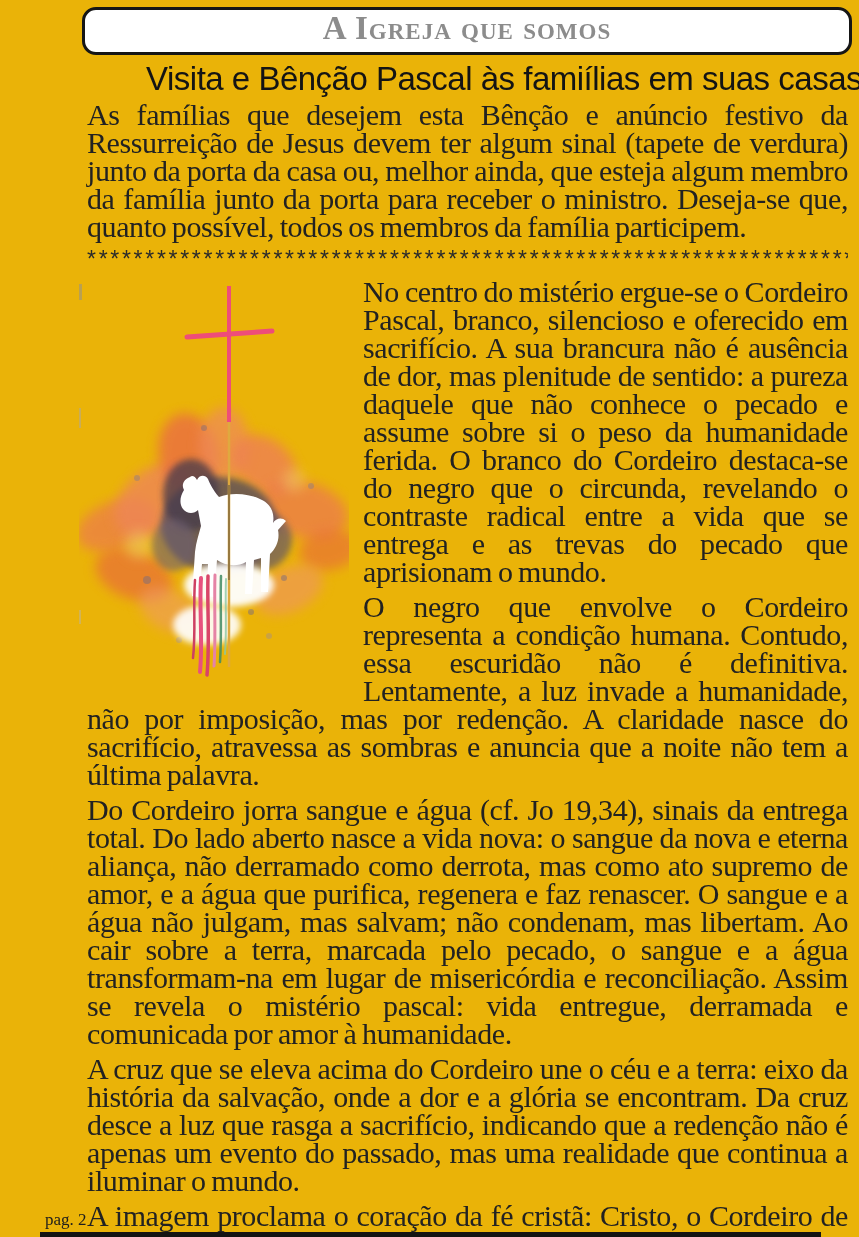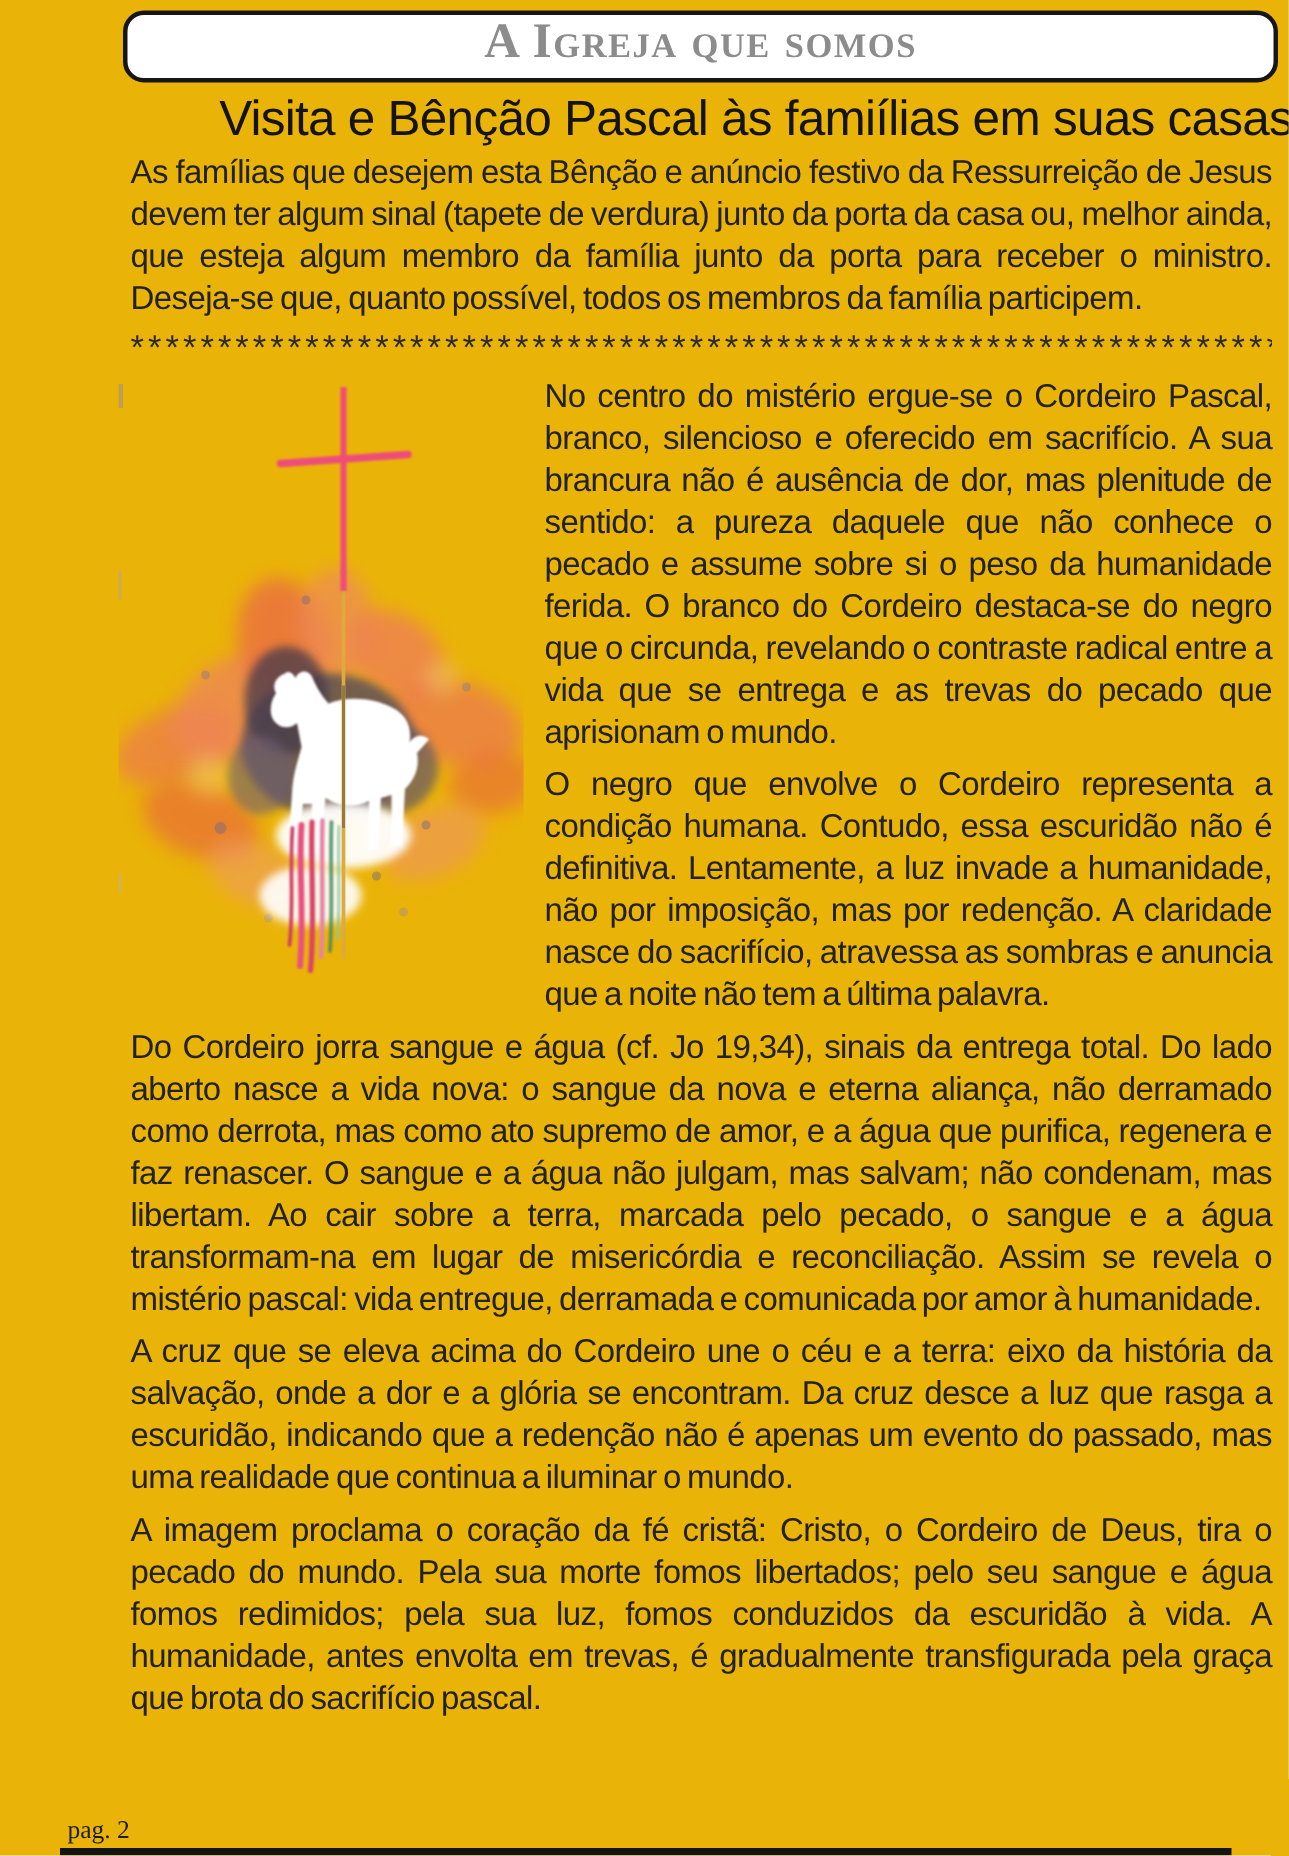--- a/index.html
+++ b/index.html
@@ -35,26 +35,27 @@
     margin:5px 28px 2px;
     text-align:right;
     font-size:33px;
     font-weight:400;
     letter-spacing:-0.5px;
     color:#141414;
   }
   .content { margin:0 42px 0 45px; }
   .intro, .body p {
     text-align:justify;
-    font-size:22px;
+    font-size:30px;
     line-height:28px;
     letter-spacing:-0.4px;
     word-spacing:-1.5px;
     color:#222;
     margin:0 0 7px;
+    font-family:Liberation Serif, serif;
   }
   .intro { margin:3px 0 5px; }
   .stars {
     font-size:23px;
     letter-spacing:2.7px;
     white-space:nowrap;
     overflow:hidden;
     color:#2b2b2b;
     margin:0 0 5px;
   }
@@ -188,20 +189,20 @@
           <g fill="none" filter="url(#b1)">
             <line x1="150" y1="6" x2="150" y2="142" stroke="#ee4d79" stroke-width="4"></line>
             <line x1="108" y1="57" x2="193" y2="51" stroke="#ee4d79" stroke-width="5" stroke-linecap="round"></line>
           </g>
         </svg>
       </figure>
 
       <p>No centro do mistério ergue-se o Cordeiro Pascal, branco, silencioso e oferecido em sacrifício. A sua brancura não é ausência de dor, mas plenitude de sentido: a pureza daquele que não conhece o pecado e assume sobre si o peso da humanidade ferida. O branco do Cordeiro destaca-se do negro que o circunda, revelando o contraste radical entre a vida que se entrega e as trevas do pecado que aprisionam o mundo.</p>
       <p>O negro que envolve o Cordeiro representa a condição humana. Contudo, essa escuridão não é definitiva. Lentamente, a luz invade a humanidade, não por imposição, mas por redenção. A claridade nasce do sacrifício, atravessa as sombras e anuncia que a noite não tem a última palavra.</p>
       <p>Do Cordeiro jorra sangue e água (cf. Jo 19,34), sinais da entrega total. Do lado aberto nasce a vida nova: o sangue da nova e eterna aliança, não derramado como derrota, mas como ato supremo de amor, e a água que purifica, regenera e faz renascer. O sangue e a água não julgam, mas salvam; não condenam, mas libertam. Ao cair sobre a terra, marcada pelo pecado, o sangue e a água transformam-na em lugar de misericórdia e reconciliação. Assim se revela o mistério pascal: vida entregue, derramada e comunicada por amor à humanidade.</p>
-      <p>A cruz que se eleva acima do Cordeiro une o céu e a terra: eixo da história da salvação, onde a dor e a glória se encontram. Da cruz desce a luz que rasga a escuridão, indicando que a redenção não é apenas um evento do passado, mas uma realidade que continua a iluminar o mundo.</p>
+      <p>A cruz que se eleva acima do Cordeiro une o céu e a terra: eixo da história da salvação, onde a dor e a glória se encontram. Da cruz desce a luz que rasga a sacrifício, indicando que a redenção não é apenas um evento do passado, mas uma realidade que continua a iluminar o mundo.</p>
       <p>A imagem proclama o coração da fé cristã: Cristo, o Cordeiro de Deus, tira o pecado do mundo. Pela sua morte fomos libertados; pelo seu sangue e água fomos redimidos; pela sua luz, fomos conduzidos da escuridão à vida. A humanidade, antes envolta em trevas, é gradualmente transfigurada pela graça que brota do sacrifício pascal.</p>
     </div>
   </div>
 
   <div class="page-num">pag. 2</div>
   <div class="bottom-bar"></div>
 </div>
 
 </body></html>

